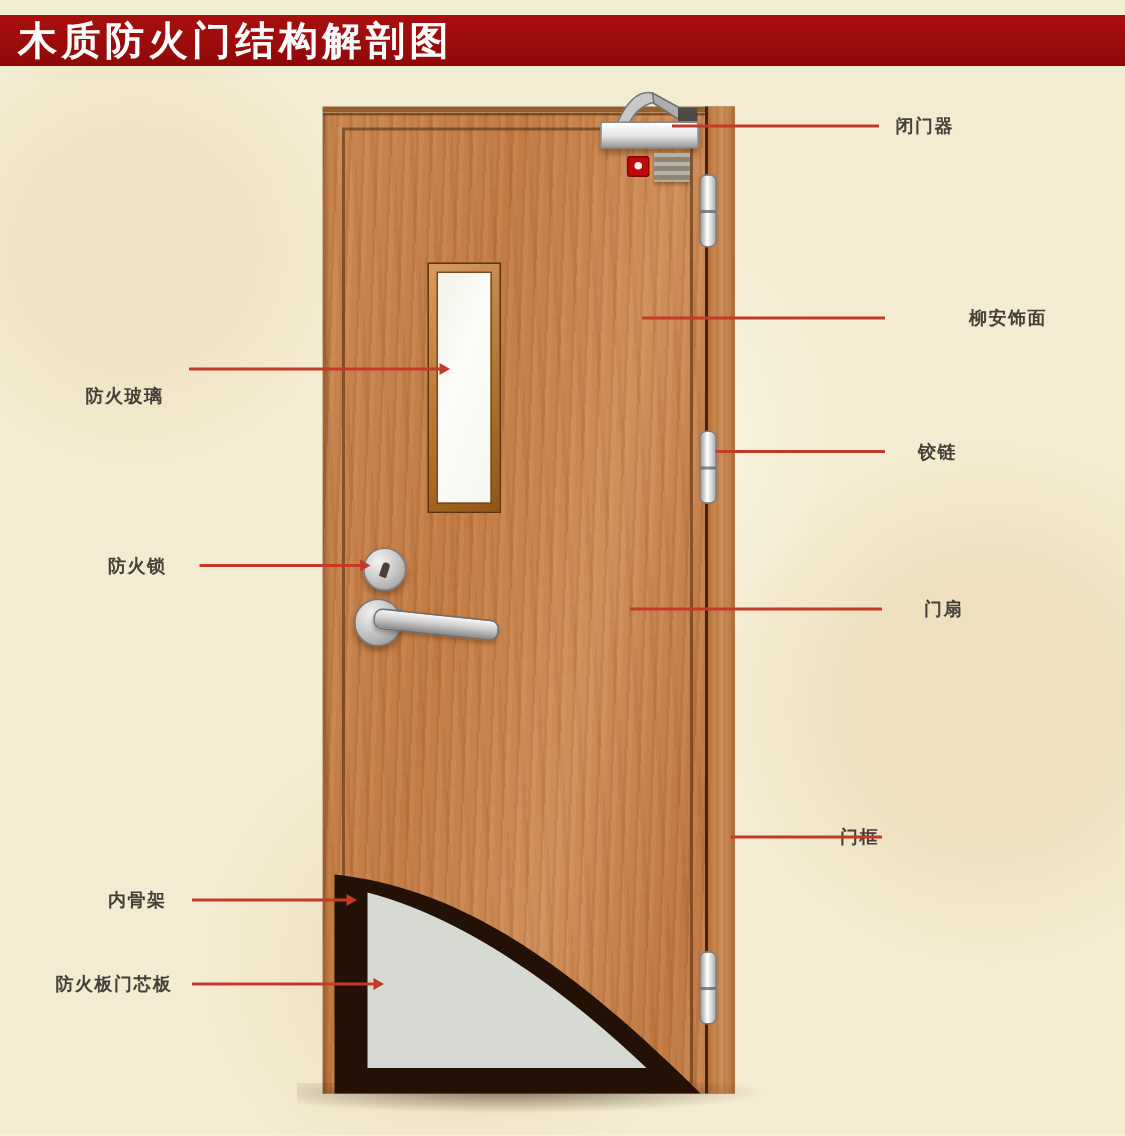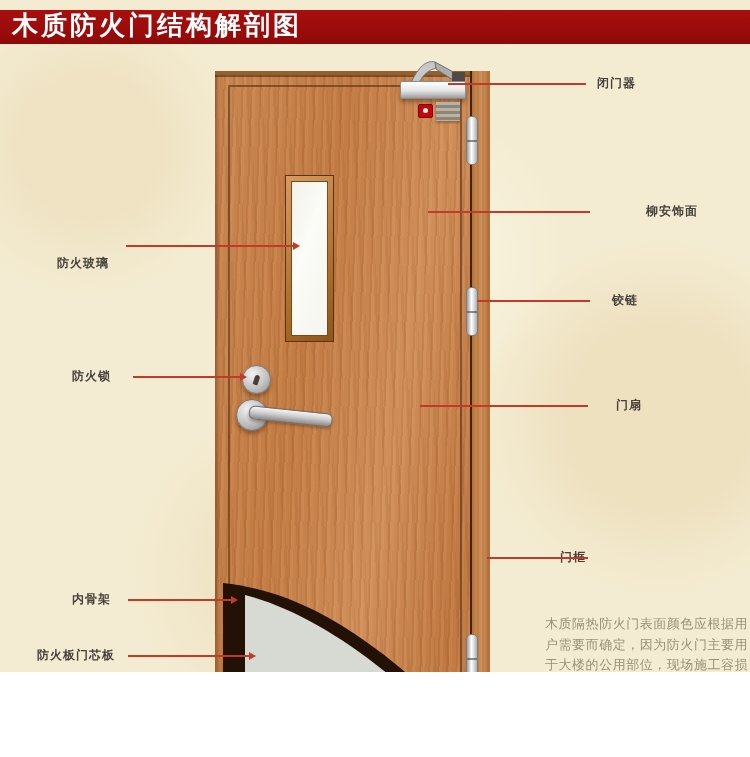--- a/index.html
+++ b/index.html
@@ -1,28 +1,27 @@
 <!DOCTYPE html>
 <html><head>
 <meta charset="utf-8">
 <style>
   html,body{margin:0;padding:0;}
   body{
     width:750px;height:757px;overflow:hidden;
     font-family:"Liberation Sans","DejaVu Sans",sans-serif;
   }
   .stage{
-    position:relative;width:750px;height:672px;overflow:hidden;
+    position:relative;width:750px;height:757px;overflow:hidden;
     background-color:#F4ECD2;
     background-image:
       radial-gradient(circle at 12% 22%, rgba(213,178,118,.16) 0 70px, transparent 150px),
       radial-gradient(circle at 88% 62%, rgba(213,178,118,.20) 0 90px, transparent 180px),
       radial-gradient(circle at 55% 38%, rgba(255,250,236,.45) 0 60px, transparent 150px),
       radial-gradient(circle at 40% 85%, rgba(208,172,112,.14) 0 80px, transparent 170px);
-    font-family: Liberation Mono, monospace;
   }
   
   .banner{
     position:absolute;left:0;top:10px;width:750px;height:34px;
     background:linear-gradient(180deg,#A80F0E,#9B0B0B 60%,#8E0909);
     display:flex;align-items:center;
   }
   .banner .title{
     color:#ffffff;font-size:26px;font-weight:700;letter-spacing:3px;
     padding-left:12px;line-height:34px;white-space:nowrap;
@@ -209,15 +208,14 @@
 
   <div class="leader" style="left:477px;top:300px;width:113px;"></div>
   <div class="callout-label" style="left:612px;top:293px;">铰链</div>
 
   <div class="leader" style="left:420px;top:405px;width:168px;"></div>
   <div class="callout-label" style="left:616px;top:398px;">门扇</div>
 
   <div class="leader" style="left:487px;top:557px;width:101px;"></div>
   <div class="callout-label" style="left:560px;top:550px;">门框</div>
 
-  <div class="description">木质隔热防火门表面颜色应根据用户需要而确定，因为防火门主要用于大楼的公用部位，现场施工容损坏，建议出厂时不做油漆，待工程全面快完工时，在现场做油漆。达到更科学化更人性化的服务。</div>
 
 </div>
 
 </body></html>

